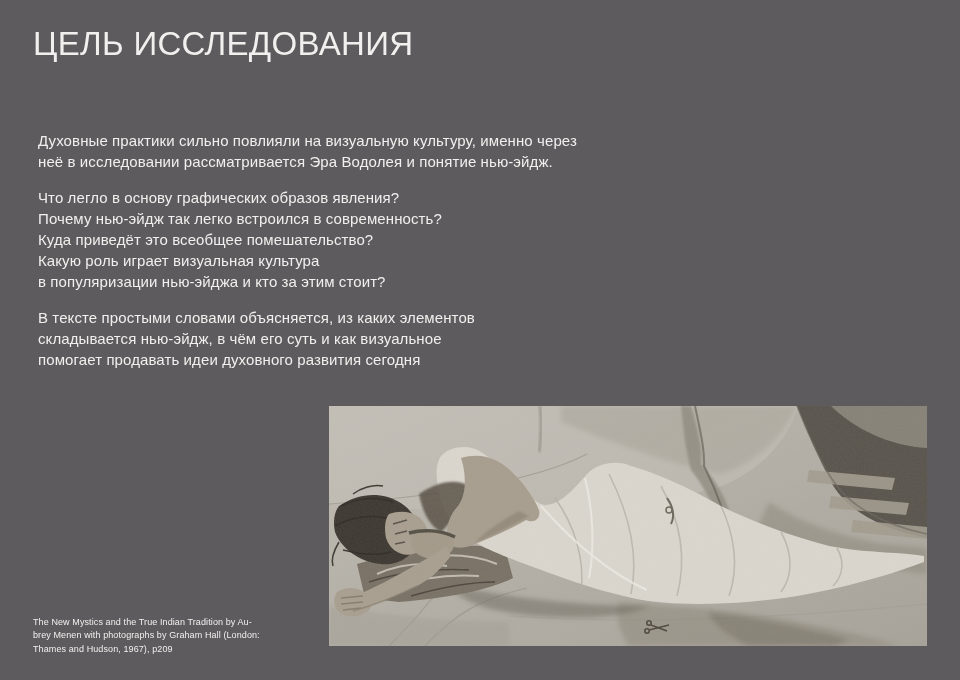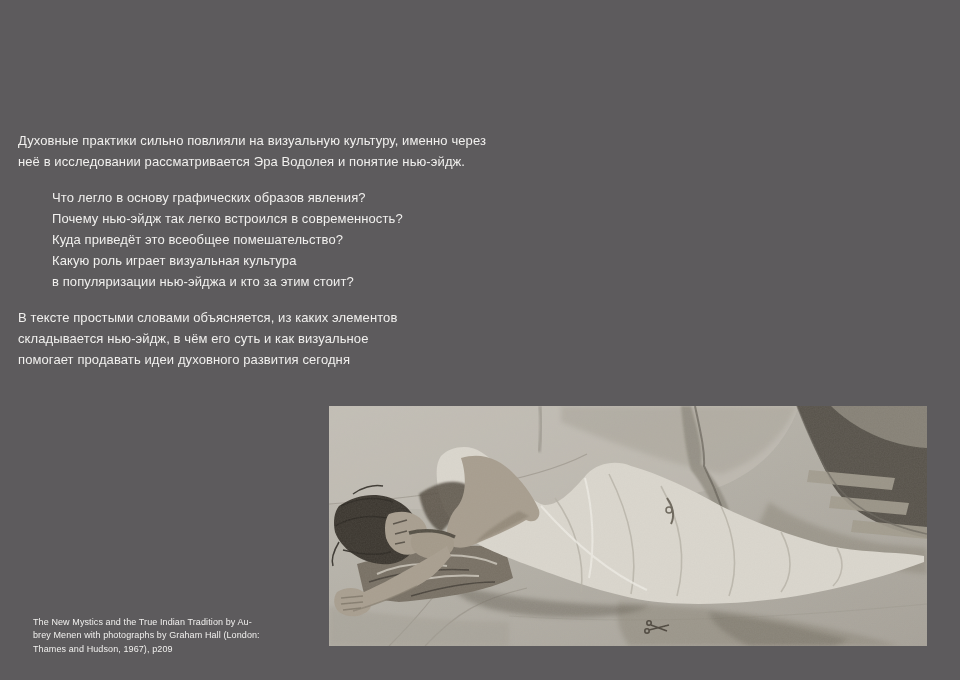--- a/index.html
+++ b/index.html
@@ -24,32 +24,32 @@
     margin:0;
     font-size:33px;
     font-weight:400;
     letter-spacing:0.3px;
     line-height:1.2;
     color:var(--text);
     white-space:pre-line;
   }
   .body-text{
     position:absolute;
-    left:18px;
+    left:38px;
     margin:0;
     width:660px;
-    font-size:13px;
+    font-size:15px;
     line-height:21px;
     font-weight:400;
     color:var(--text);
     white-space:pre-line;
     letter-spacing:0.1px;
   }
   .p-intro{top:130px;}
-  .p-questions{top:187px;margin-left:34px;}
+  .p-questions{top:187px;}
   .p-summary{top:307px;}
   .photo-figure{
     position:absolute;
     left:329px;top:406px;
     width:598px;height:240px;
     margin:0;padding:0;
   }
   .photo-figure svg{display:block;width:598px;height:240px;}
   .photo-caption{
     position:absolute;
@@ -62,20 +62,21 @@
     color:var(--text);
     white-space:pre-line;
     letter-spacing:0.1px;
   }
 </style>
 </head>
 <body>
 
 <div class="slide">
 
+  <h1 class="page-title">ЦЕЛЬ ИССЛЕДОВАНИЯ</h1>
 
   <p class="body-text p-intro">Духовные практики сильно повлияли на визуальную культуру, именно через
 неё в исследовании рассматривается Эра Водолея и понятие нью-эйдж.</p>
 
   <p class="body-text p-questions">Что легло в основу графических образов явления?
 Почему нью-эйдж так легко встроился в современность?
 Куда приведёт это всеобщее помешательство?
 Какую роль играет визуальная культура
 в популяризации нью-эйджа и кто за этим стоит?</p>
 

